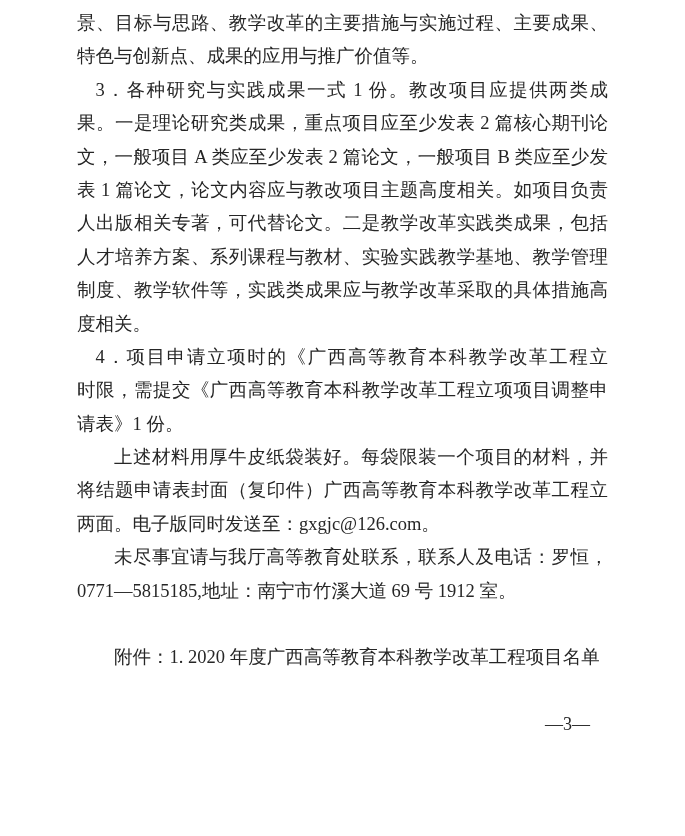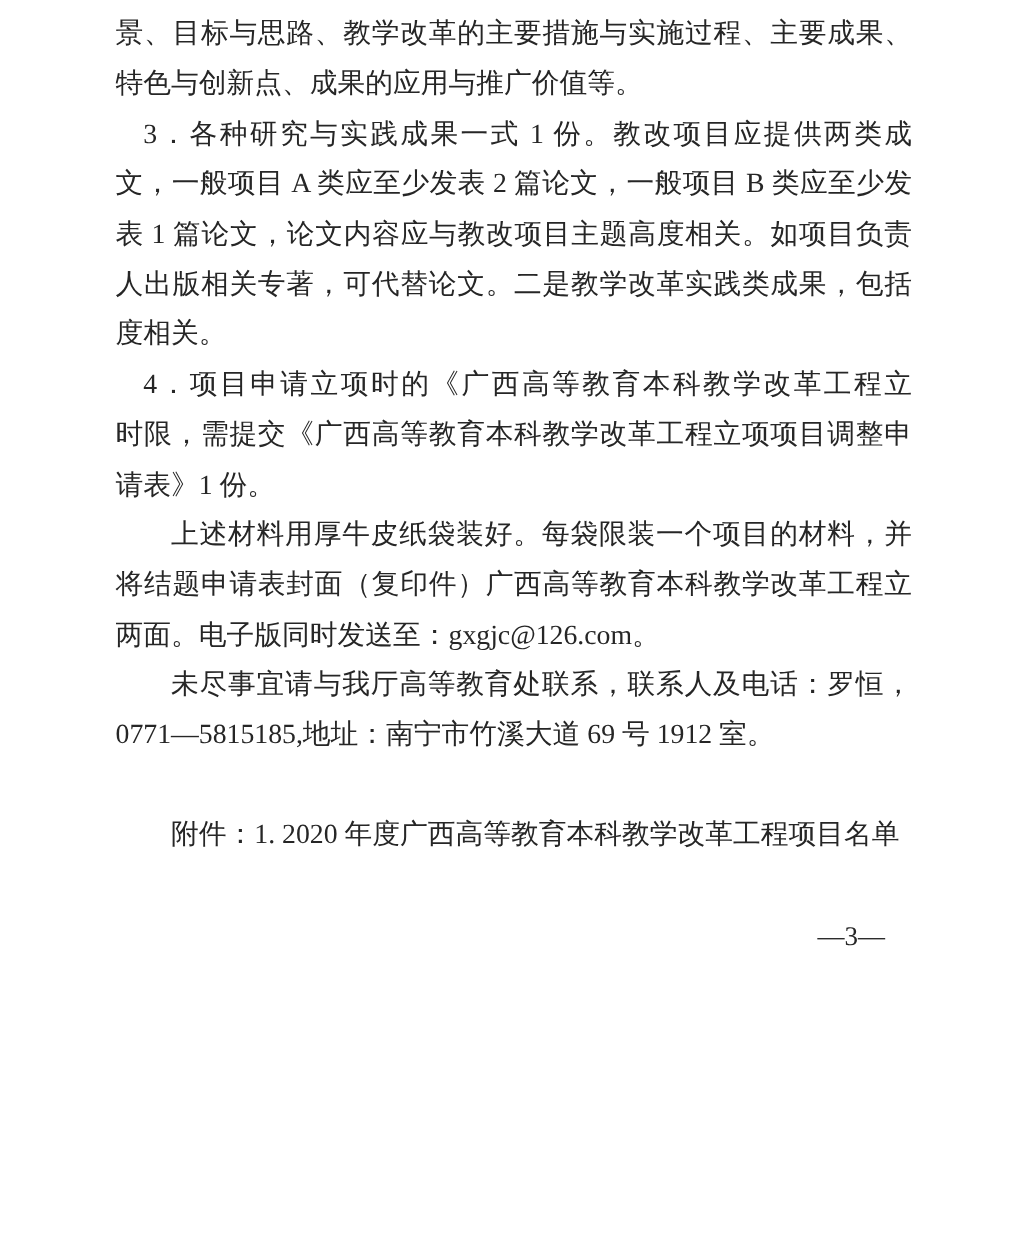--- a/index.html
+++ b/index.html
@@ -40,23 +40,26 @@
   }
 </style>
 </head>
 <body>
 
 <div class="page">
   <div id="doc-lines">
       <div class="line j">景、目标与思路、教学改革的主要措施与实施过程、主要成果、</div>
       <div class="line">特色与创新点、成果的应用与推广价值等。</div>
       <div class="line j ind1">3．各种研究与实践成果一式 1 份。教改项目应提供两类成</div>
+      <div class="line j">果。一是理论研究类成果，重点项目应至少发表 2 篇核心期刊论</div>
       <div class="line j">文，一般项目 A 类应至少发表 2 篇论文，一般项目 B 类应至少发</div>
       <div class="line j">表 1 篇论文，论文内容应与教改项目主题高度相关。如项目负责</div>
       <div class="line j">人出版相关专著，可代替论文。二是教学改革实践类成果，包括</div>
+      <div class="line j">人才培养方案、系列课程与教材、实验实践教学基地、教学管理</div>
+      <div class="line j">制度、教学软件等，实践类成果应与教学改革采取的具体措施高</div>
       <div class="line">度相关。</div>
       <div class="line j ind1">4．项目申请立项时的《广西高等教育本科教学改革工程立</div>
       <div class="line j">时限，需提交《广西高等教育本科教学改革工程立项项目调整申</div>
       <div class="line">请表》1 份。</div>
       <div class="line j ind2">上述材料用厚牛皮纸袋装好。每袋限装一个项目的材料，并</div>
       <div class="line j">将结题申请表封面（复印件）广西高等教育本科教学改革工程立</div>
       <div class="line">两面。电子版同时发送至：gxgjc@126.com。</div>
       <div class="line j ind2">未尽事宜请与我厅高等教育处联系，联系人及电话：罗恒，</div>
       <div class="line">0771—5815185,地址：南宁市竹溪大道 69 号 1912 室。</div>
       <div class="line"></div>

